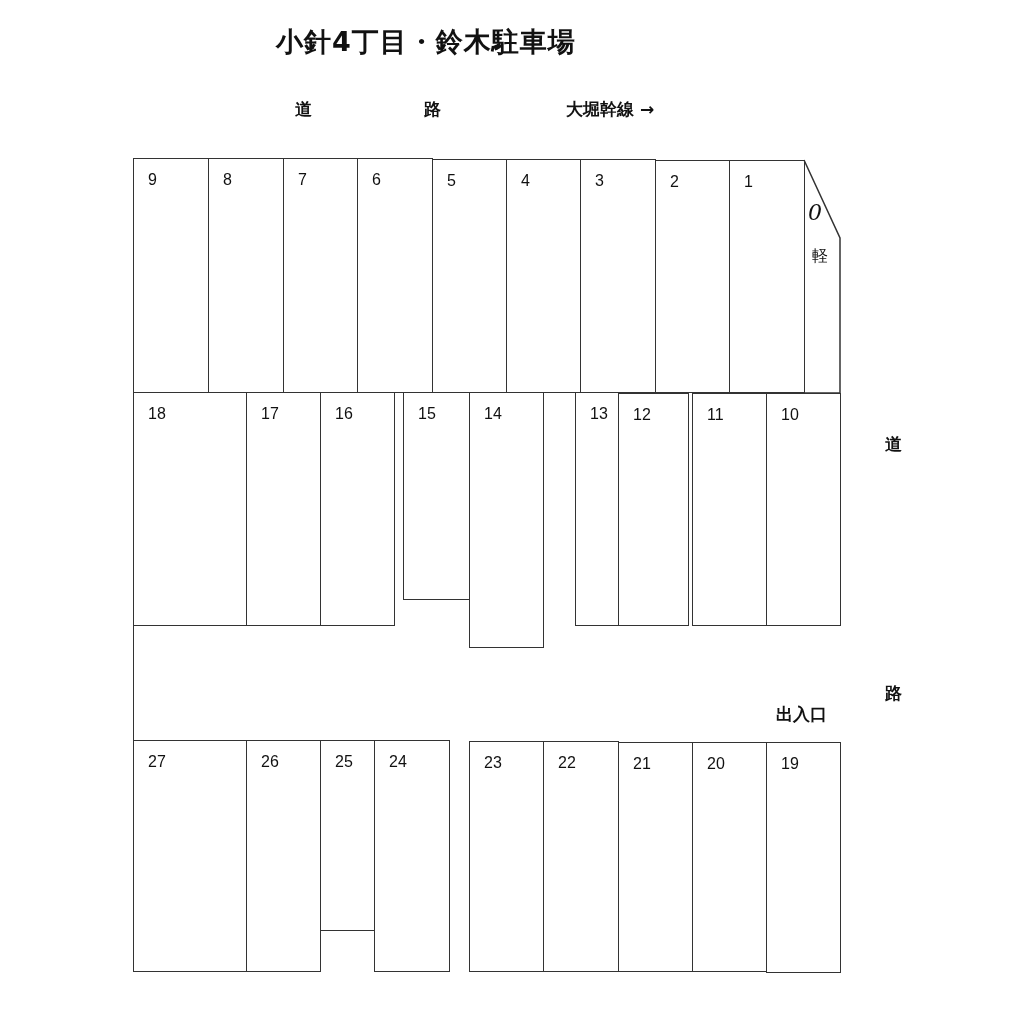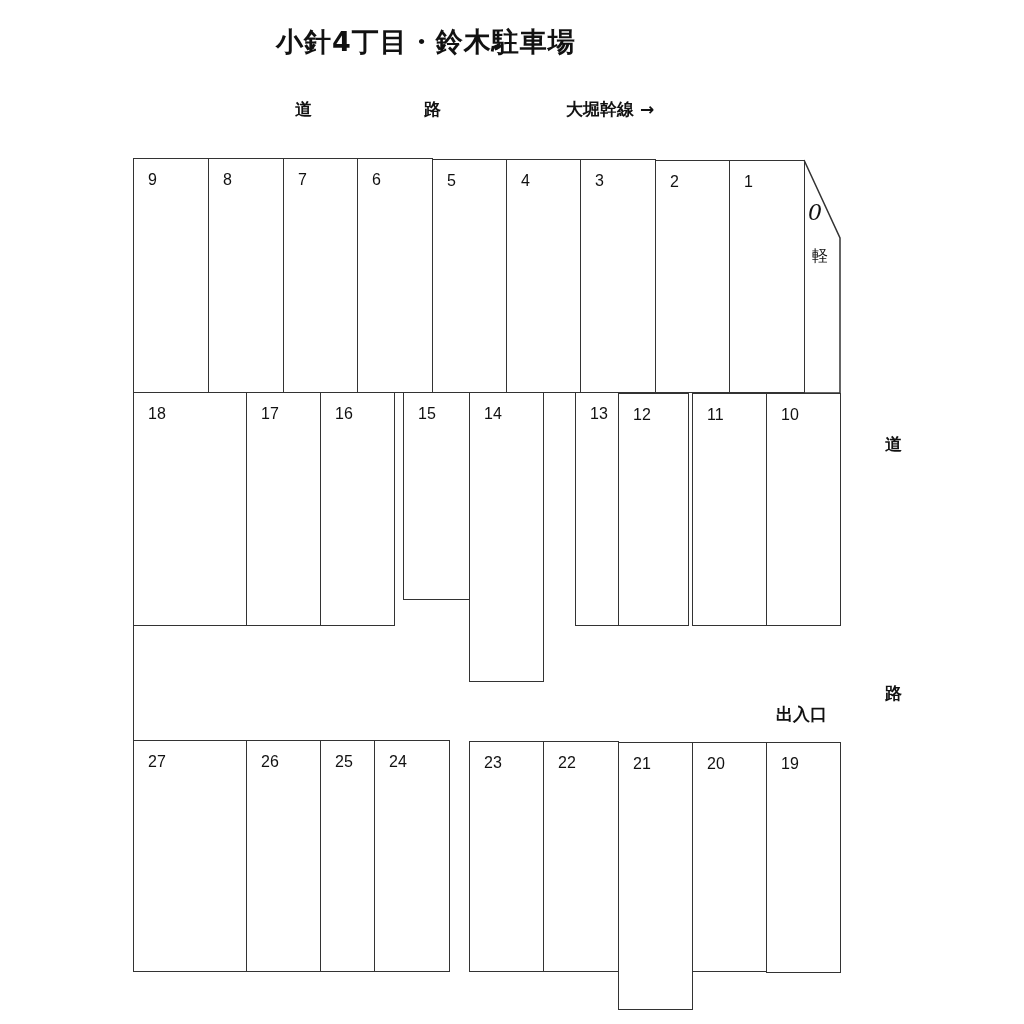--- a/index.html
+++ b/index.html
@@ -68,21 +68,21 @@
     </div>
   <div class="slot" style="left:246px;top:392px;width:98px;height:234px;">
       <span class="num">17</span>
     </div>
   <div class="slot" style="left:320px;top:392px;width:75px;height:234px;">
       <span class="num">16</span>
     </div>
   <div class="slot" style="left:394px;top:392px;width:76px;height:208px;margin-left:9px;">
       <span class="num">15</span>
     </div>
-  <div class="slot" style="left:469px;top:392px;width:75px;height:290px;">
+  <div class="slot" style="left:469px;top:392px;width:75px;height:256px;">
       <span class="num">14</span>
     </div>
   <div class="slot" style="left:543px;top:392px;width:76px;height:234px;margin-left:32px;">
       <span class="num">13</span>
     </div>
   <div class="slot" style="left:618px;top:393px;width:71px;height:233px;">
       <span class="num">12</span>
     </div>
   <div class="slot" style="left:692px;top:393px;width:75px;height:233px;">
       <span class="num">11</span>
@@ -94,33 +94,33 @@
 
 <div class="aisle" style="left:133px;top:626px;width:2px;height:115px;"></div>
 
 <div>
   <div class="slot" style="left:133px;top:740px;width:114px;height:232px;">
       <span class="num">27</span>
     </div>
   <div class="slot" style="left:246px;top:740px;width:75px;height:232px;">
       <span class="num">26</span>
     </div>
-  <div class="slot" style="left:320px;top:740px;width:75px;height:232px;padding-left:48px;">
+  <div class="slot" style="left:320px;top:740px;width:75px;height:191px;padding-left:48px;">
       <span class="num">25</span>
     </div>
   <div class="slot" style="left:374px;top:740px;width:76px;height:232px;">
       <span class="num">24</span>
     </div>
   <div class="slot" style="left:469px;top:741px;width:75px;height:231px;">
       <span class="num">23</span>
     </div>
   <div class="slot" style="left:543px;top:741px;width:76px;height:231px;padding-left:36px;">
       <span class="num">22</span>
     </div>
-  <div class="slot" style="left:618px;top:742px;width:75px;height:268px;">
+  <div class="slot" style="left:618px;top:742px;width:75px;height:230px;">
       <span class="num">21</span>
     </div>
   <div class="slot" style="left:692px;top:742px;width:75px;height:230px;">
       <span class="num">20</span>
     </div>
   <div class="slot" style="left:766px;top:742px;width:75px;height:231px;">
       <span class="num">19</span>
     </div>
 </div>
 

